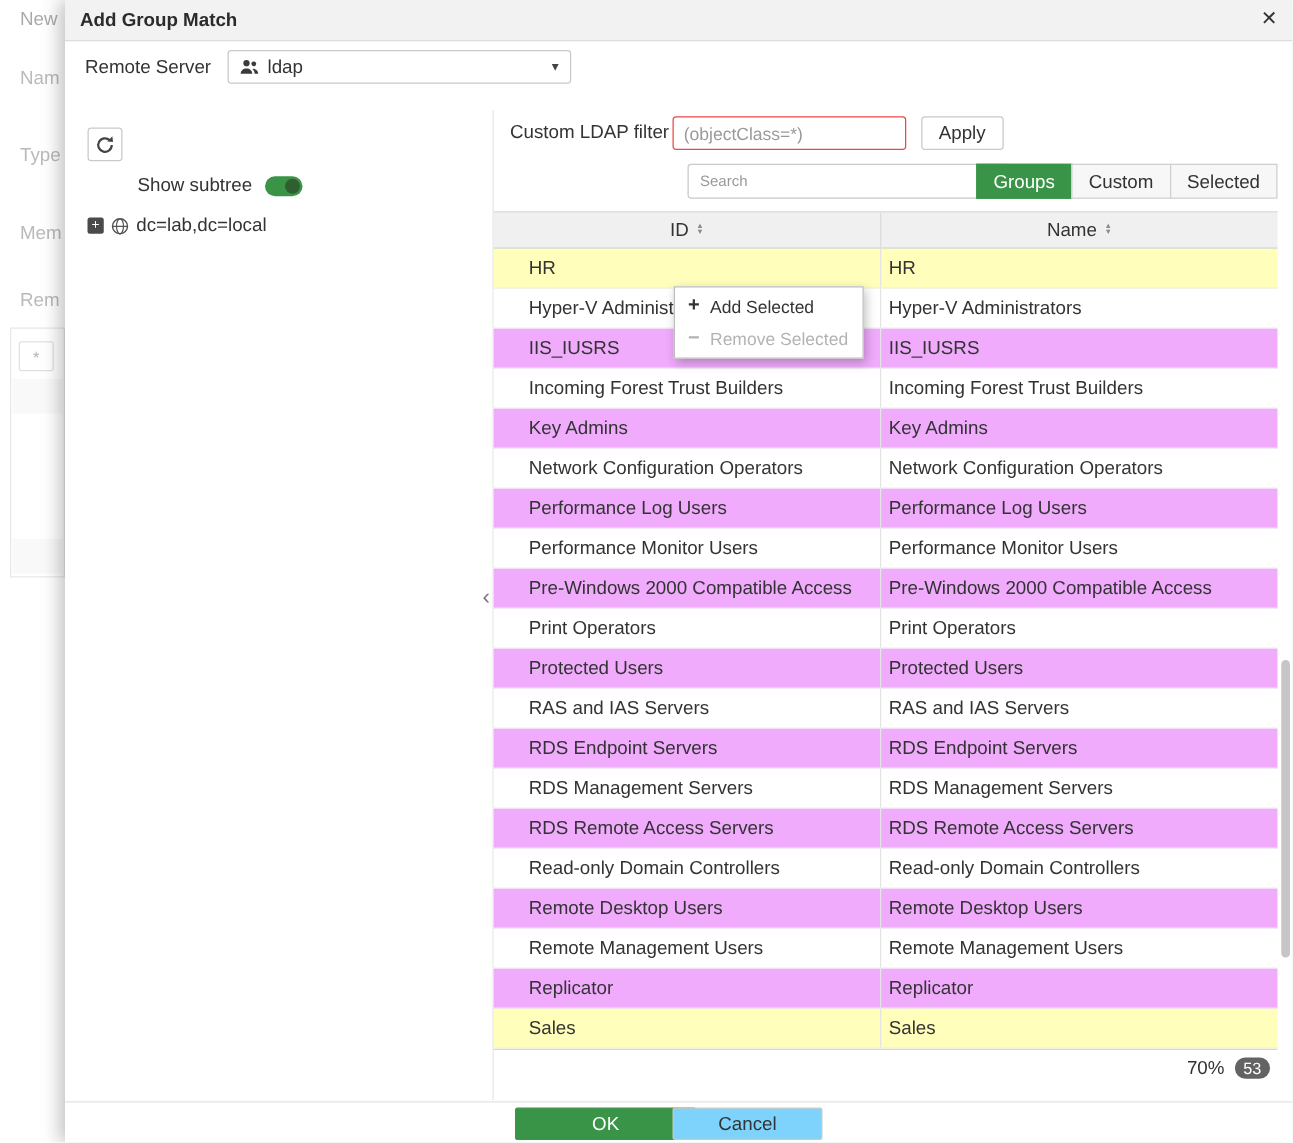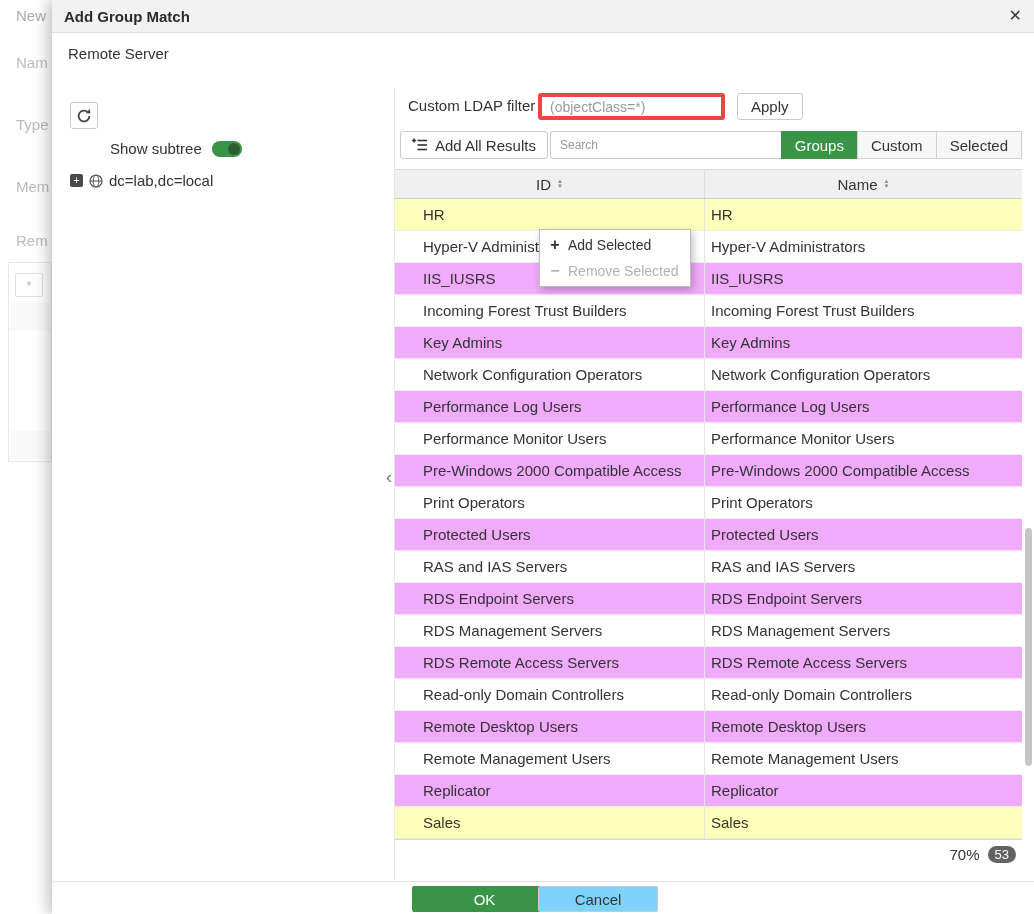--- a/index.html
+++ b/index.html
@@ -51,21 +51,21 @@
               text-align:center; border-radius:2px; cursor:pointer; flex:0 0 auto; }
 
   
   .splitter { position:absolute; left:334px; top:88px; bottom:34px; width:9px; border-right:1px solid #e6e6e6;
               cursor:col-resize; }
   .collapse-handle { position:absolute; top:380px; left:0; color:#777; font-size:18px; line-height:1; }
 
   
   .right-panel { position:absolute; left:343px; top:88px; width:627px; height:792px; }
   .filter-label { position:absolute; left:13px; top:9px; }
-  .filter-input { position:absolute; left:143px; top:5px; width:187px; height:27px; border:4px solid #ef4444;
+  .filter-input { position:absolute; left:143px; top:5px; width:187px; height:27px; border:1px solid #ef4444;
                   border-radius:3px; padding:0 8px; font-size:14px; font-family:inherit; color:#333; outline:none; }
   .filter-input::placeholder, .search-input::placeholder { color:#9a9a9a; }
   .apply-btn { position:absolute; left:342px; top:5px; height:27px; padding:0 13px; background:#fff;
                border:1px solid #c9c9c9; border-radius:3px; font-size:15px; font-family:inherit; color:#333; cursor:pointer; }
   .addall-btn { position:absolute; left:5px; top:43px; height:28px; display:flex; align-items:center; gap:7px;
                 padding:0 11px; background:#fff; border:1px solid #c9c9c9; border-radius:3px; font-size:15px;
                 font-family:inherit; color:#333; cursor:pointer; }
   .search-box { position:absolute; left:155px; top:43px; width:258px; height:28px; border:1px solid #c9c9c9;
                 border-radius:3px; display:flex; align-items:center; background:#fff; }
   .search-input { flex:1; border:none; outline:none; padding:0 9px; font-size:12px; font-family:inherit;
@@ -130,20 +130,34 @@
 </div>
 <div class="backdrop"></div>
 
 <div class="modal">
   <div class="modal-header">
     <span class="modal-title">Add Group Match</span>
     <span class="close">✕</span>
   </div>
 
   <span class="rs-label">Remote Server</span>
+  <div class="dropdown">
+    <span style="display:flex;">
+      <svg width="15" height="13" viewBox="0 0 16 14">
+          <g fill="#3b3b3b">
+            <circle cx="5.5" cy="3.8" r="2.7"></circle>
+            <path d="M0.5 13c0-3.1 2.2-4.7 5-4.7s5 1.6 5 4.7z"></path>
+            <circle cx="11.8" cy="4.4" r="2.1"></circle>
+            <path d="M11.6 8.7c2.3.2 4 1.6 4.1 4.3h-3.2c-.1-1.8-.6-3.2-1.9-4.1z"></path>
+          </g>
+        </svg>
+    </span>
+    <span>ldap</span>
+    <span class="caret">▾</span>
+  </div>
 
   <div class="left-panel">
     <button class="refresh-btn">
       <span style="display:flex;">
         <svg width="16" height="16" viewBox="0 0 16 16">
             <path d="M13.4 8a5.4 5.4 0 1 1-1.7-3.9" fill="none" stroke="#444" stroke-width="1.8"></path>
             <polygon points="13.9,1 14.4,5.6 9.8,5.1" fill="#444"></polygon>
           </svg>
       </span>
     </button>
@@ -168,36 +182,20 @@
 
   <div class="splitter">
     <span class="collapse-handle">‹</span>
   </div>
 
   <div class="right-panel">
     <span class="filter-label">Custom LDAP filter</span>
     <input class="filter-input" placeholder="(objectClass=*)" style="">
     <button class="apply-btn">Apply</button>
 
-    <button class="addall-btn">
-      <span style="display:flex;">
-        <svg width="16" height="14" viewBox="0 0 16 14">
-            <g stroke="#333" stroke-width="1.6">
-              <line x1="5.5" y1="2.5" x2="15" y2="2.5"></line>
-              <line x1="5.5" y1="7" x2="15" y2="7"></line>
-              <line x1="5.5" y1="11.5" x2="15" y2="11.5"></line>
-            </g>
-            <g stroke="#333" stroke-width="1.5">
-              <line x1="2" y1="0.5" x2="2" y2="4.5"></line>
-              <line x1="0" y1="2.5" x2="4" y2="2.5"></line>
-            </g>
-          </svg>
-      </span>
-      <span>Add All Results</span>
-    </button>
     <div class="search-box">
       <input class="search-input" placeholder="Search" style="">
       <span class="search-icon-btn">
         <svg width="15" height="15" viewBox="0 0 15 15">
             <circle cx="6.2" cy="6.2" r="4.5" fill="none" stroke="#555" stroke-width="1.6"></circle>
             <line x1="9.7" y1="9.7" x2="14" y2="14" stroke="#555" stroke-width="1.8"></line>
           </svg>
       </span>
     </div>
     <div class="tabs" id="tabs">

